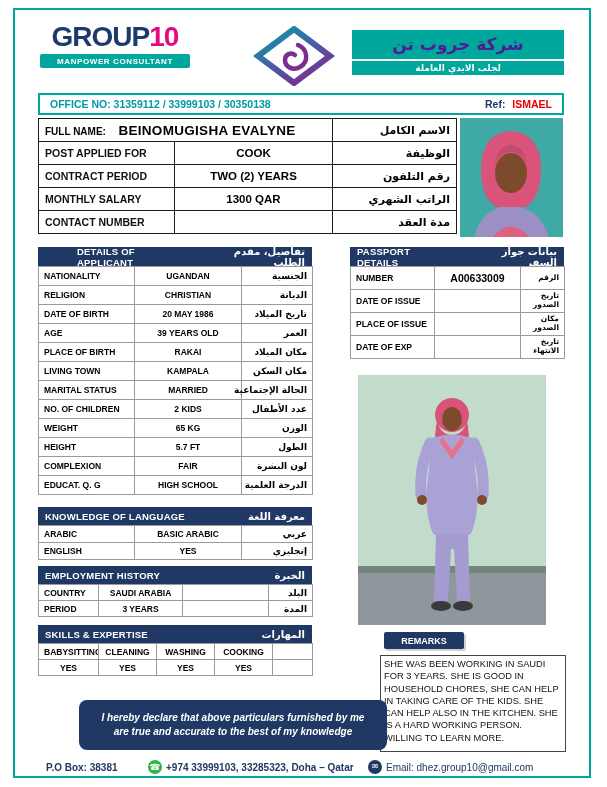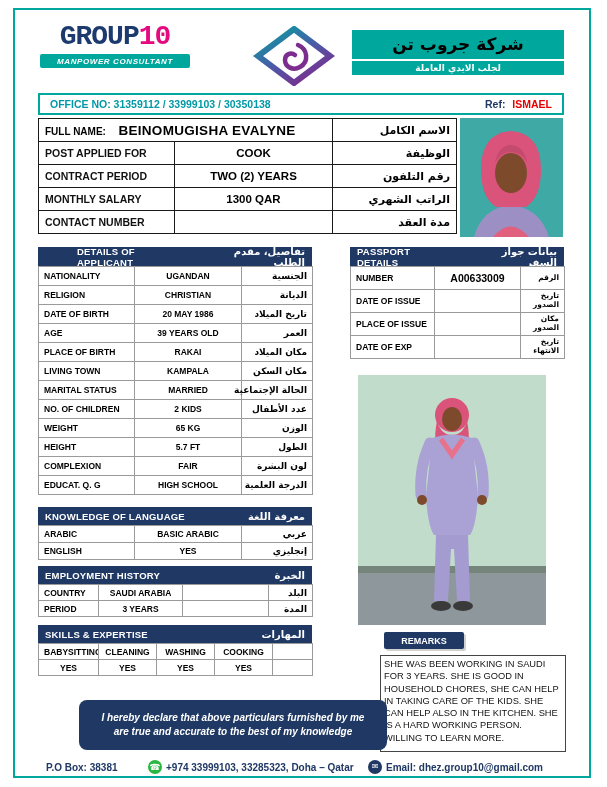--- a/index.html
+++ b/index.html
@@ -6,26 +6,26 @@
   * { box-sizing: border-box; margin: 0; padding: 0; }
   html,body { background:#ffffff; }
   .page {
     position: relative; width: 607px; height: 787px; background: #fff;
     font-family: "Liberation Sans", "DejaVu Sans", sans-serif; overflow: hidden; margin: 0 auto;
   }
   .frame { position:absolute; left:13px; top:8px; width:578px; height:770px; border:2px solid #00a79d; }
 
   
   .logo-block { position:absolute; left:40px; top:22px; width:150px; text-align:center; }
-  .logo-text { font-family:Liberation Mono, monospace; font-weight:bold; font-size:28px; line-height:1.05; letter-spacing:-1px; }
+  .logo-text { font-family:Liberation Sans, sans-serif; font-weight:bold; font-size:28px; line-height:1.05; letter-spacing:-1px; }
   .logo-group { color:#1d3a6e; } .logo-ten { color:#e5097f; }
-  .logo-banner { margin-top:3px; background:#00a79d; color:#fff; font-size:8px; font-weight:bold; letter-spacing:0.6px; padding:3px 0 2px; border-radius:2px;font-style:italic; }
+  .logo-banner { margin-top:3px; background:#00a79d; color:#fff; font-size:8px; font-weight:bold; letter-spacing:0.6px; padding:3px 0 2px; border-radius:2px; }
   .center-logo { position:absolute; left:252px; top:26px; width:84px; height:60px; }
   .arabic-head { position:absolute; left:352px; top:30px; width:212px; }
-  .arabic-main { background:#00a79d; color:#000000; font-family:"DejaVu Sans",sans-serif; font-weight:bold; font-size:17px; text-align:center; padding:4px 0 5px; direction:rtl; }
+  .arabic-main { background:#00a79d; color:#4c1d95; font-family:"DejaVu Sans",sans-serif; font-weight:bold; font-size:17px; text-align:center; padding:4px 0 5px; direction:rtl; }
   .arabic-sub  { background:#00a79d; color:#fff; font-family:"DejaVu Sans",sans-serif; font-weight:bold; font-size:9px; text-align:center; padding:2px 0; margin-top:2px; direction:rtl; }
 
   
   .office-bar { position:absolute; left:38px; top:93px; width:526px; height:22px; border:2px solid #00a79d;
     display:flex; align-items:center; justify-content:space-between; padding:0 10px; background:#fff; }
   .office-text { color:#0099a5; font-weight:bold; font-size:10.5px; }
   .ref-wrap { font-size:10.5px; font-weight:bold; }
   .ref-label { color:#1f3864;padding-left:32px; } .ref-value { color:#e80000; margin-left:4px; }
 
   
@@ -91,21 +91,21 @@
     border-radius:8px; display:flex; align-items:center; justify-content:center; text-align:center;
     font-size:10px; font-style:italic; font-weight:bold; padding:4px 22px; line-height:1.4;margin-left:41px; }
 
   
   .po-box    { position:absolute; left:46px;  top:762px; color:#1f3864; font-weight:bold; font-size:10px; }
   .wa-icon   { position:absolute; left:148px; top:760px; width:14px; height:14px; background:#2bb741; border-radius:50%;
                color:#fff; font-size:9px; line-height:14px; text-align:center; font-family:"DejaVu Sans",sans-serif; }
   .phone-text{ position:absolute; left:166px; top:762px; color:#1f3864; font-weight:bold; font-size:10px; }
   .em-icon   { position:absolute; left:368px; top:760px; width:14px; height:14px; background:#1f3864; border-radius:50%;
                color:#fff; font-size:8px; line-height:14px; text-align:center; font-family:"DejaVu Sans",sans-serif; }
-  .email-text{ position:absolute; left:386px; top:762px; color:#1f3864; font-weight:bold; font-size:10px; }
+  .email-text{ position:absolute; left:386px; top:762px; color:#1f3864; font-weight:normal; font-size:10px; }
 </style>
 </head>
 <body>
 
 <div class="page">
   <div class="frame"></div>
 
   <div class="logo-block">
     <div class="logo-text">
       <span class="logo-group">GROUP</span><span class="logo-ten">10</span>

